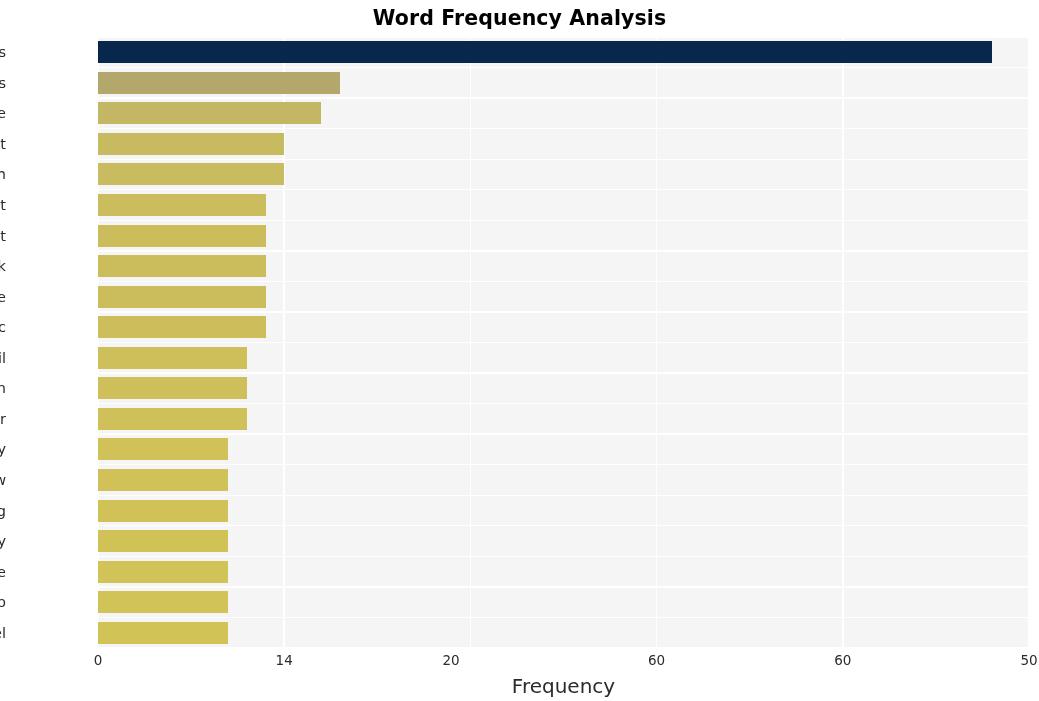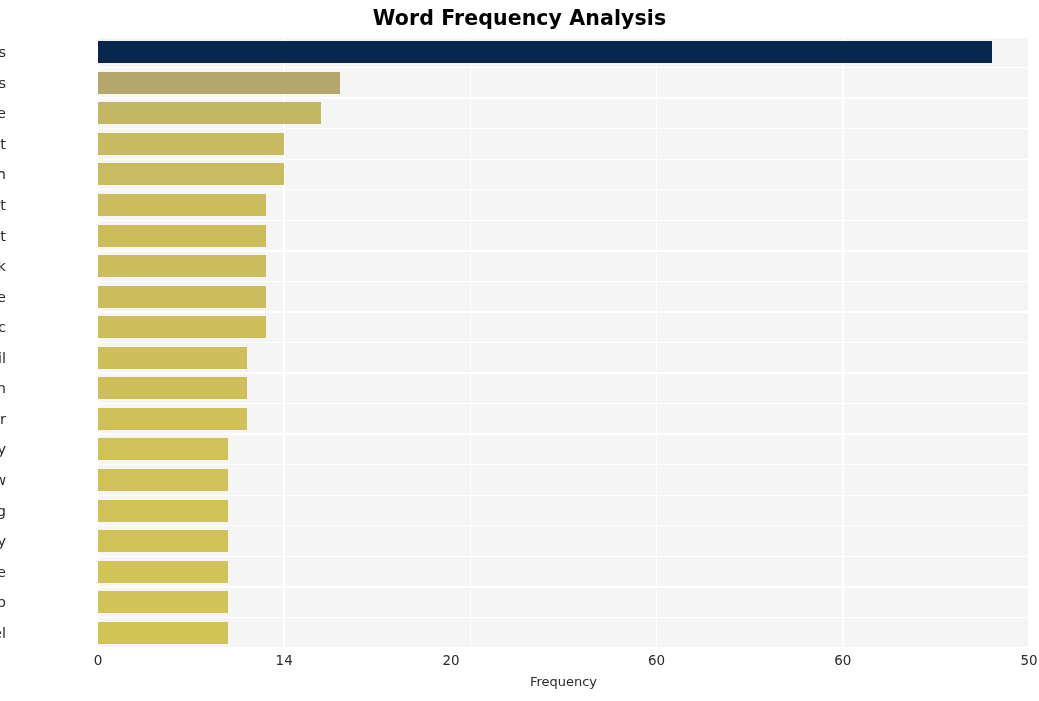--- a/index.html
+++ b/index.html
@@ -88,21 +88,21 @@
     font-size: 13.5px;
     color: #2b2b2b;
   }
 
   #xaxis-label {
     position: absolute;
     left: 98px;
     top: 674px;
     width: 931px;
     text-align: center;
-    font-size: 13px;
+    font-size: 20px;
     color: #2b2b2b;
   }
 </style>
 </head>
 <body>
 
 <div id="figure">
 
   <div id="chart-title">Word Frequency Analysis</div>
 

